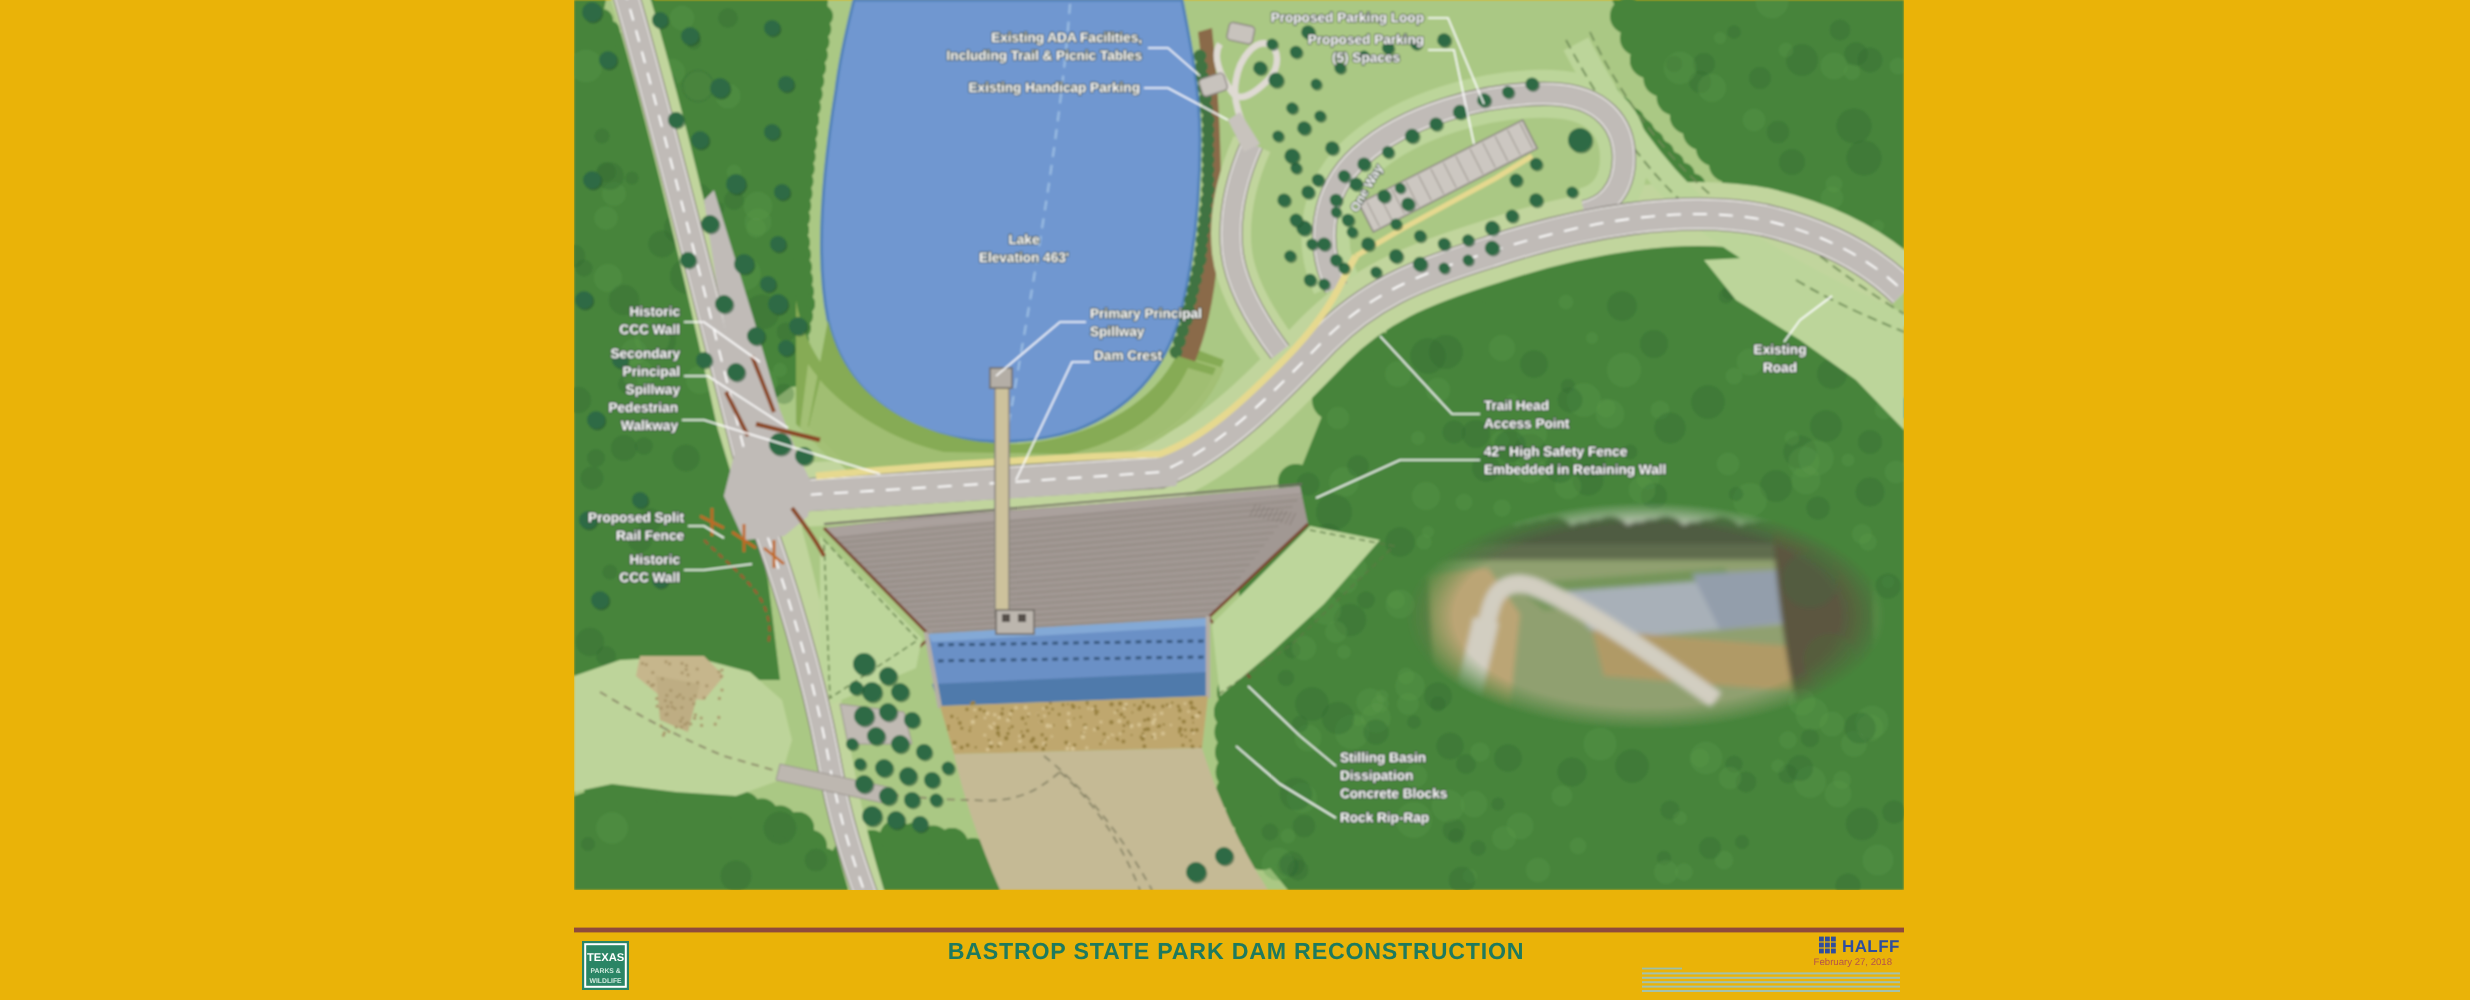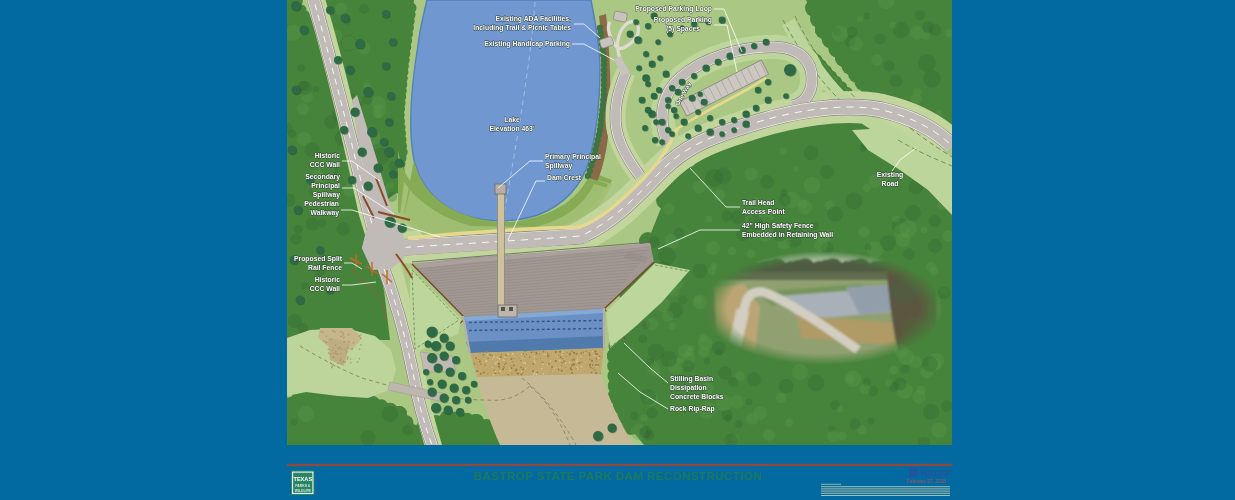--- a/index.html
+++ b/index.html
@@ -1,16 +1,16 @@
 <!DOCTYPE html>
 <html><head>
 <meta charset="utf-8">
 <style>
   html,body{margin:0;padding:0;background:#ffffff;}
-  #page{position:relative;width:1235px;height:500px;background:#0369a1;overflow:hidden;
+  #page{position:relative;width:1235px;height:500px;background:#eab308;overflow:hidden;
         font-family:"Liberation Sans", sans-serif;text-decoration:underline;}
 </style>
 </head>
 <body>
 <div id="page">
 <svg width="1235" height="500" viewBox="0 0 1235 500">
 <defs>
   <clipPath id="mapclip">
           <rect x="287" y="0" width="665" height="445"></rect>
         </clipPath>

